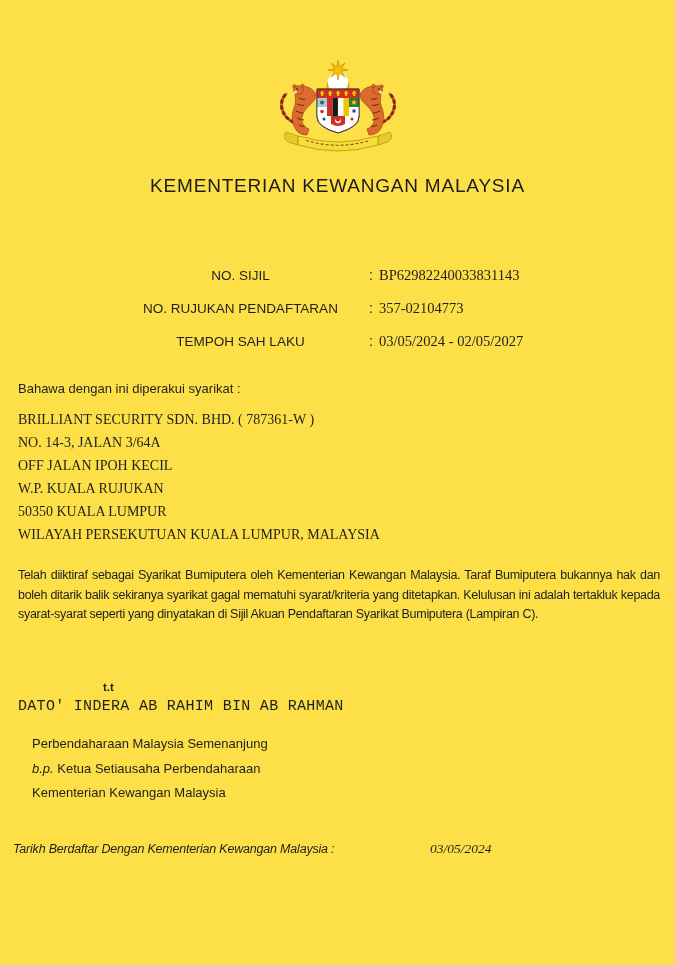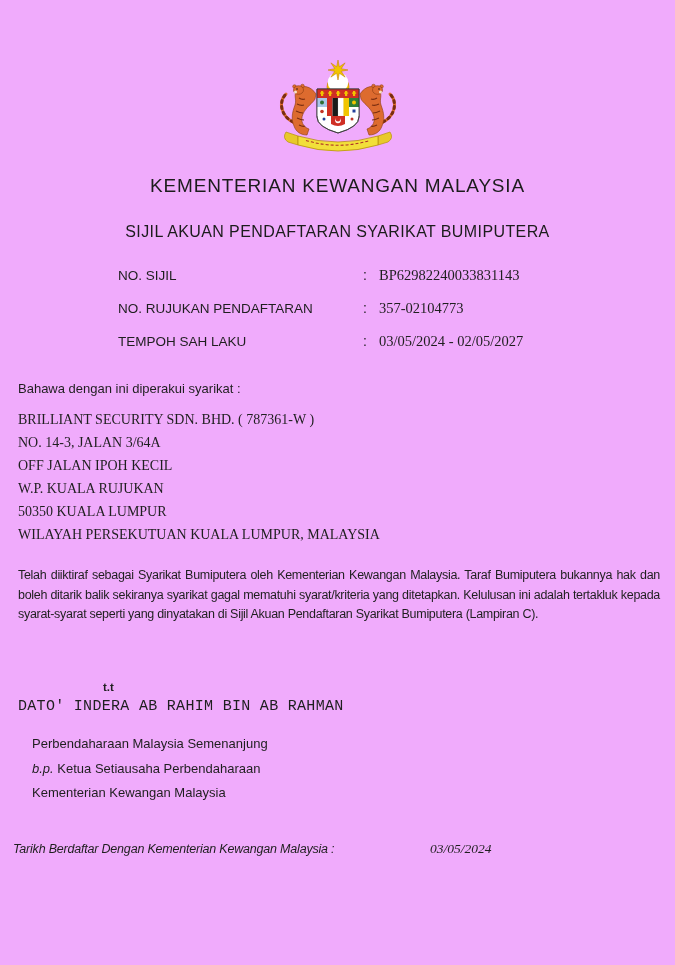--- a/index.html
+++ b/index.html
@@ -1,33 +1,33 @@
 <!DOCTYPE html>
 <html><head>
 <meta charset="utf-8">
 <style>
   html,body{margin:0;padding:0;background:#fff;}
   .page{
     position:relative;
     width:675px;height:965px;
-    background:#f0abfc;
+    background:#fde047;
     color:#1f1f1f;
     font-family:"Liberation Sans",sans-serif;
     overflow:hidden;
   }
   .emblem{position:absolute;top:58px;left:50%;transform:translateX(-50%);}
   .ministry{
     position:absolute;top:175px;left:0;width:100%;
     text-align:center;font-size:19px;letter-spacing:0.8px;color:#1c1c1c;
   }
   .cert-title{
     position:absolute;top:223px;left:0;width:100%;
     text-align:center;font-size:16px;letter-spacing:0.4px;color:#1c1c1c;
   }
-  .details{position:absolute;top:267px;left:118px;}
+  .details{position:absolute;top:267px;left:118px;text-align:center;}
   .detail-row{display:flex;align-items:baseline;margin-bottom:13px;height:20px;}
   .detail-label{width:245px;font-size:13.5px;}
   .detail-sep{width:16px;font-size:14px;}
   .detail-value{font-family:"Liberation Serif",serif;font-size:14.5px;}
   .intro{position:absolute;top:381px;left:18px;font-size:13px;}
   .company{
     position:absolute;top:408px;left:18px;
     font-family:"Liberation Serif",serif;font-size:14px;line-height:23px;
   }
   .paragraph{
@@ -132,21 +132,20 @@
       <path d="M49,31 H91 V59 Q91,69 70,75 Q49,69 49,59 Z" fill="none" stroke="#333" stroke-width="0.8"></path>
 
       <path d="M30,78 L18,74 Q14,80 20,84 L30,87 Z" fill="#e8c92a" stroke="#b8900c" stroke-width="0.7"></path>
       <path d="M110,78 L122,74 Q126,80 120,84 L110,87 Z" fill="#e8c92a" stroke="#b8900c" stroke-width="0.7"></path>
       <path d="M30,78 Q70,90 110,78 L110,87 Q70,99 30,87 Z" fill="#f2df3a" stroke="#b8900c" stroke-width="0.8"></path>
       <path d="M38,82.5 Q70,92 102,82.5" stroke="#b03327" stroke-width="1.1" fill="none" stroke-dasharray="3,2"></path>
     </svg>
   </div>
 
   <div class="ministry">KEMENTERIAN KEWANGAN MALAYSIA</div>
-  <div class="cert-title">SIJIL AKUAN PENDAFTARAN SYARIKAT BUMIPUTERA</div>
 
   <div class="details">
     <div class="detail-row">
       <span class="detail-label">NO. SIJIL</span>
       <span class="detail-sep">:</span>
       <span class="detail-value">BP62982240033831143</span>
     </div>
     <div class="detail-row">
       <span class="detail-label">NO. RUJUKAN PENDAFTARAN</span>
       <span class="detail-sep">:</span>

